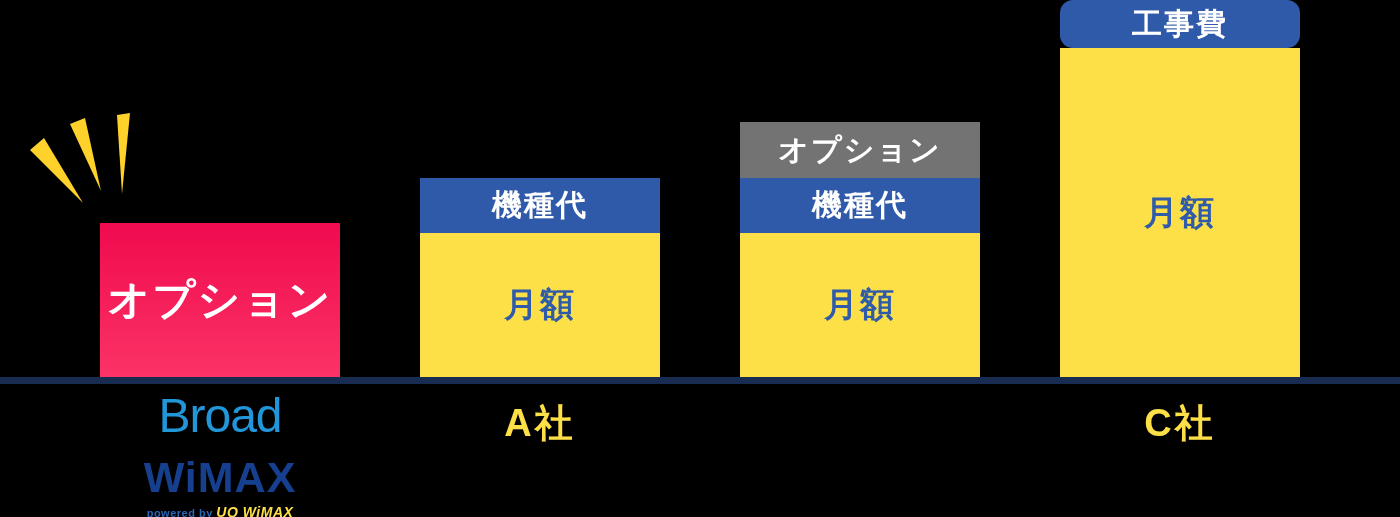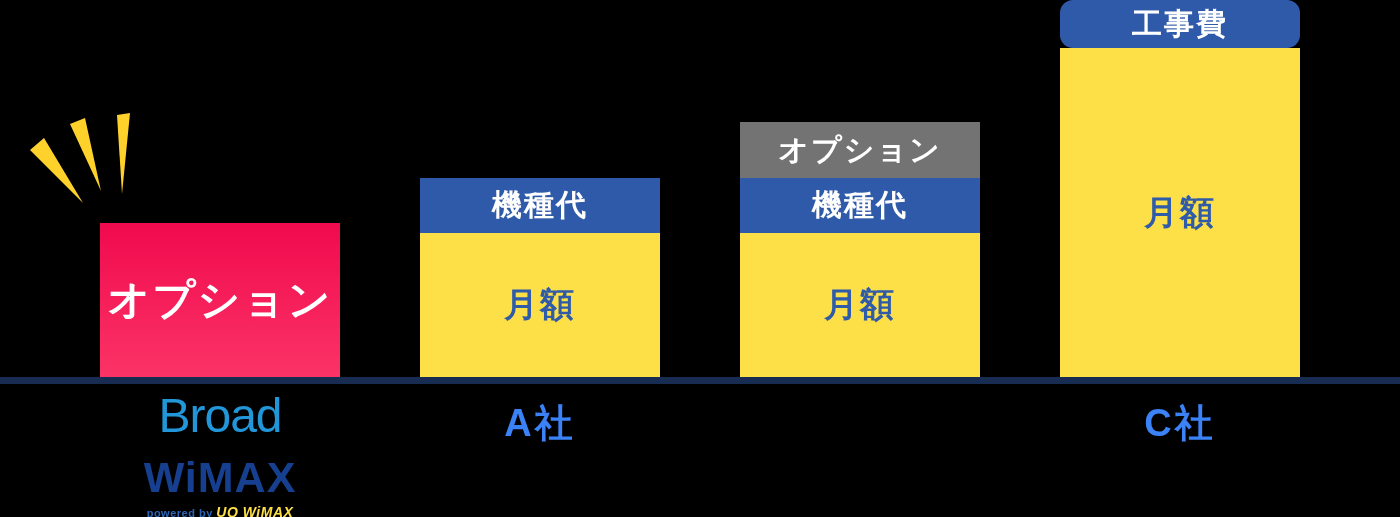--- a/index.html
+++ b/index.html
@@ -78,21 +78,21 @@
     left: 25px; top: 110px;
     width: 110px; height: 100px;
   }
 
   
   .cat-label {
     position: absolute;
     top: 398px;
     width: 240px;
     text-align: center;
-    color: #3b82f6;
+    color: #fde047;
     font-size: 38px;
     font-weight: bold;
     letter-spacing: 3px;
   }
   .cat-a { left: 420px; }
   .cat-b { left: 740px; }
   .cat-c { left: 1060px; text-align: center; }
 
   
   .logo {

